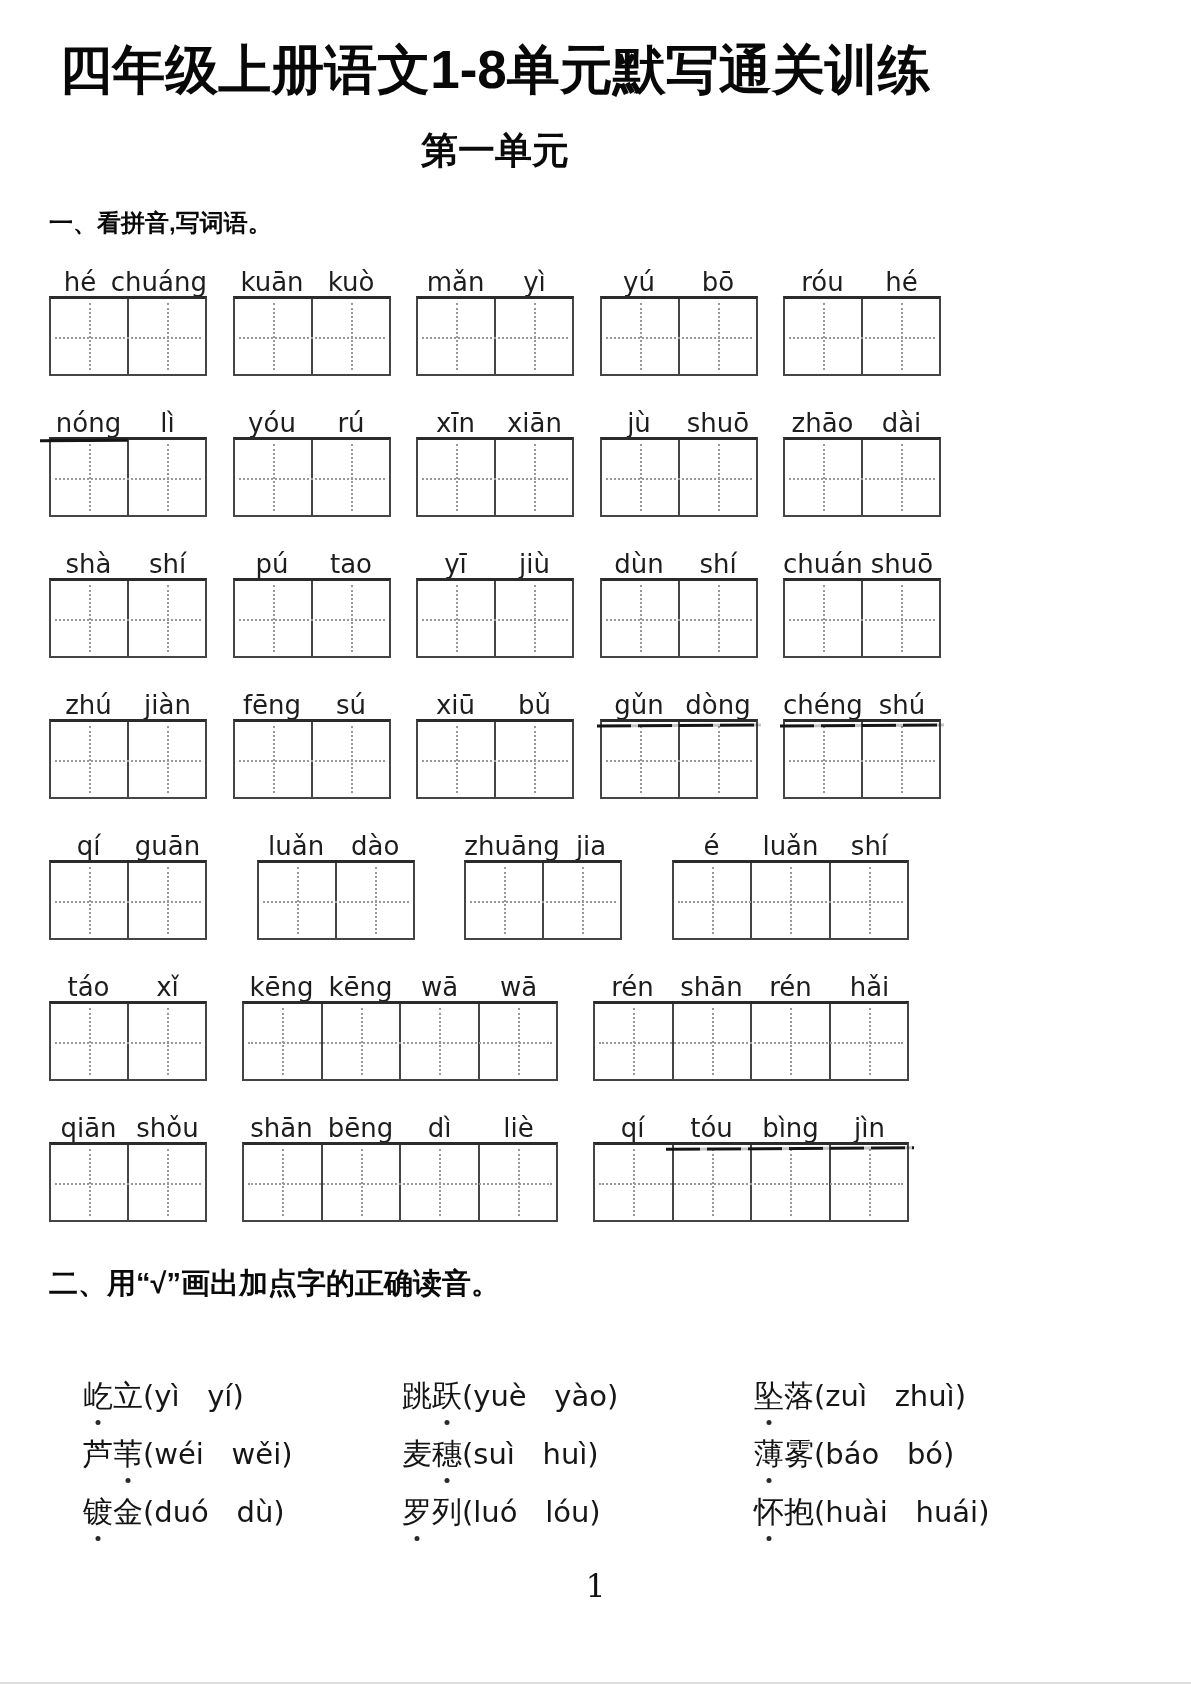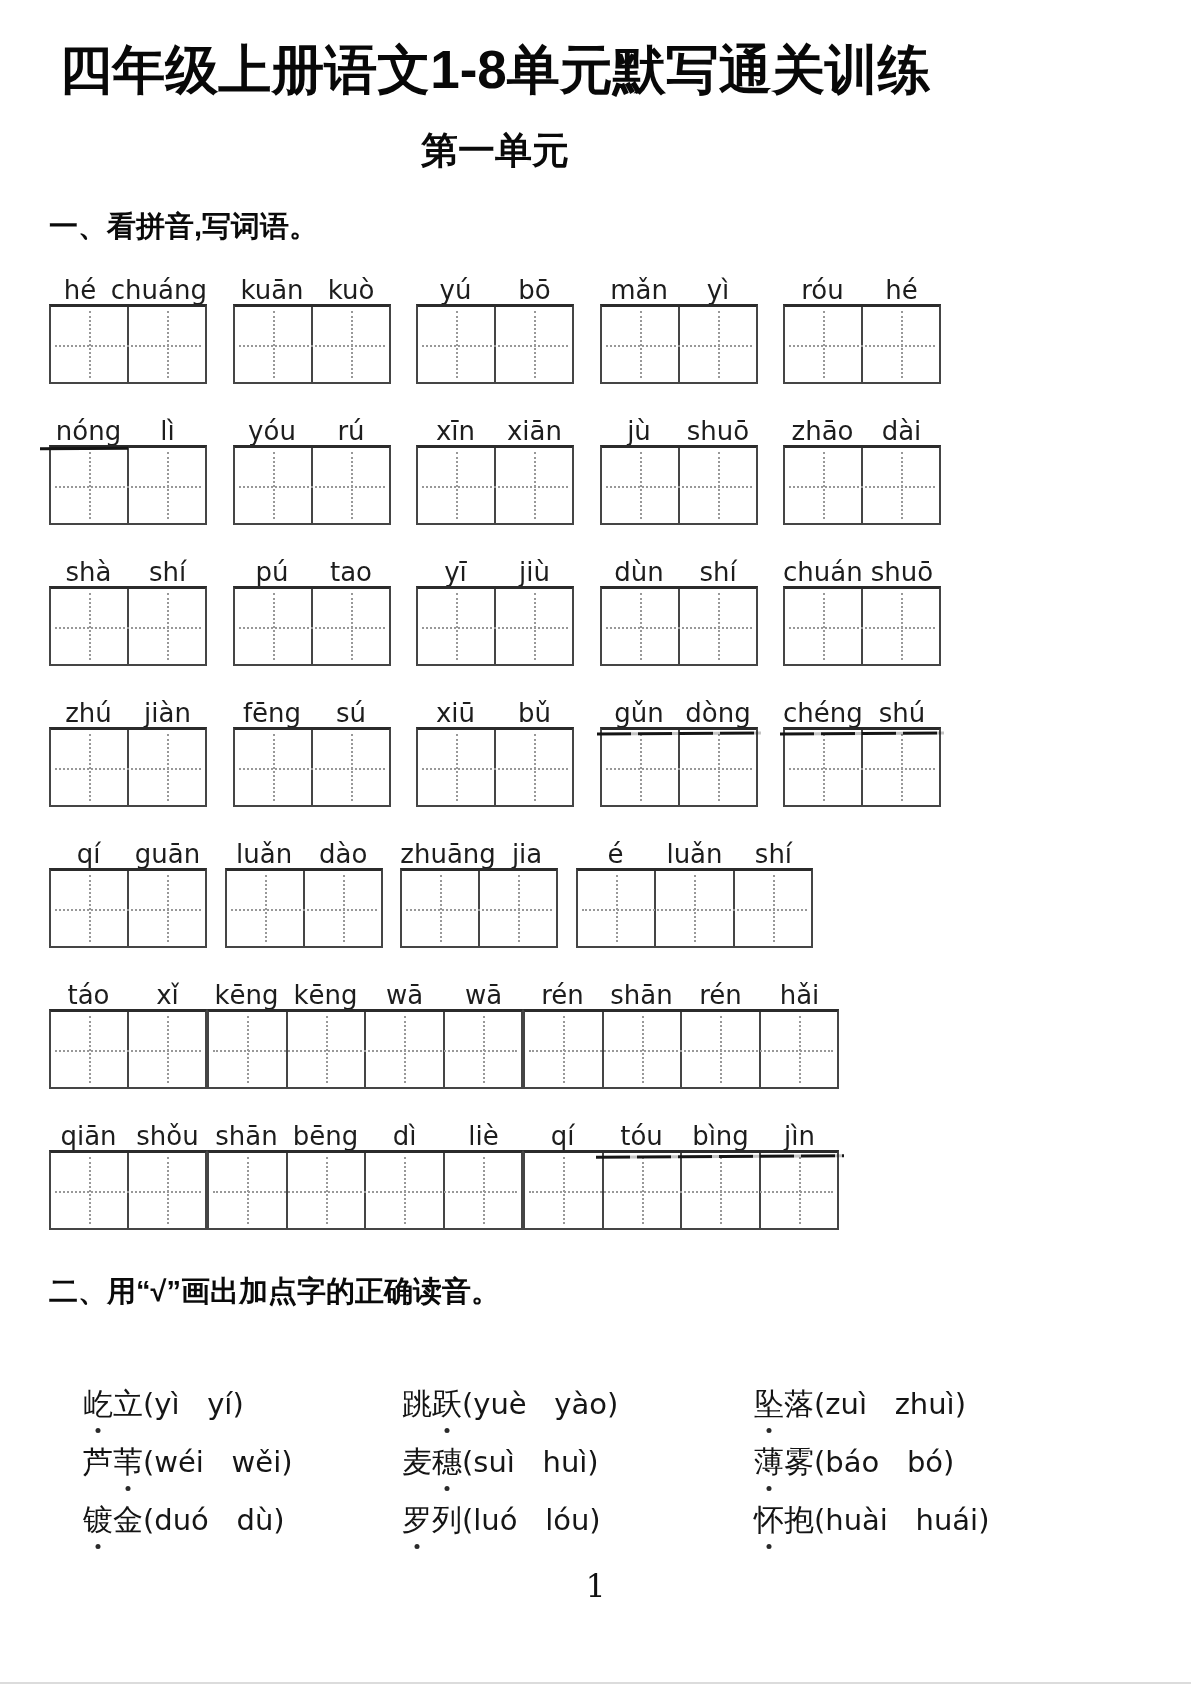--- a/index.html
+++ b/index.html
@@ -23,30 +23,30 @@
   .title{
     font-size:53px;font-weight:900;letter-spacing:0px;
     text-align:center;line-height:1.12;margin:0;
     color:#080808;
   }
   .subtitle{
     font-size:37px;font-weight:bold;text-align:center;
     margin:27px 0 0 0;color:#0a0a0a;
   }
   .s1-heading{
-    font-size:29px;font-weight:bold;margin:31px 0 0 0;color:#0a0a0a;
+    font-size:24px;font-weight:bold;margin:31px 0 0 0;color:#0a0a0a;
   }
 
   
   #pinyin-rows{margin-top:22px;}
   .py-row{
     display:flex;justify-content:space-between;
     width:892px;margin-bottom:26px;
   }
-  .py-row.narrow{width:764px;}
+  .py-row.narrow{width:860px;}
   .py-group{position:relative;}
   .py-labels{
     display:flex;height:35px;align-items:flex-end;
     font-family:"DejaVu Sans",sans-serif;
     font-size:26px;color:#1d1d1d;line-height:1.05;
   }
   .py-syll{flex:1 1 0;text-align:center;white-space:nowrap;}
   .boxes{
     display:flex;position:relative;height:80px;box-sizing:border-box;
     border:2px solid #454545;border-top:3px solid #2b2b2b;background:#fff;
@@ -121,32 +121,32 @@
               <span class="py-syll">kuān</span>
               <span class="py-syll">kuò</span>
             </div>
             <div class="boxes" style="width: 158px;">
               <div class="tzg-box"></div>
               <div class="tzg-box"></div>
             </div>
           </div>
           <div class="py-group">
             <div class="py-labels">
+              <span class="py-syll">mǎn</span>
+              <span class="py-syll">yì</span>
+            </div>
+            <div class="boxes" style="width: 158px;">
+              <div class="tzg-box"></div>
+              <div class="tzg-box"></div>
+            </div>
+          </div>
+          <div class="py-group">
+            <div class="py-labels">
               <span class="py-syll">yú</span>
               <span class="py-syll">bō</span>
-            </div>
-            <div class="boxes" style="width: 158px;">
-              <div class="tzg-box"></div>
-              <div class="tzg-box"></div>
-            </div>
-          </div>
-          <div class="py-group">
-            <div class="py-labels">
-              <span class="py-syll">mǎn</span>
-              <span class="py-syll">yì</span>
             </div>
             <div class="boxes" style="width: 158px;">
               <div class="tzg-box"></div>
               <div class="tzg-box"></div>
             </div>
           </div>
           <div class="py-group">
             <div class="py-labels">
               <span class="py-syll">róu</span>
               <span class="py-syll">hé</span>

